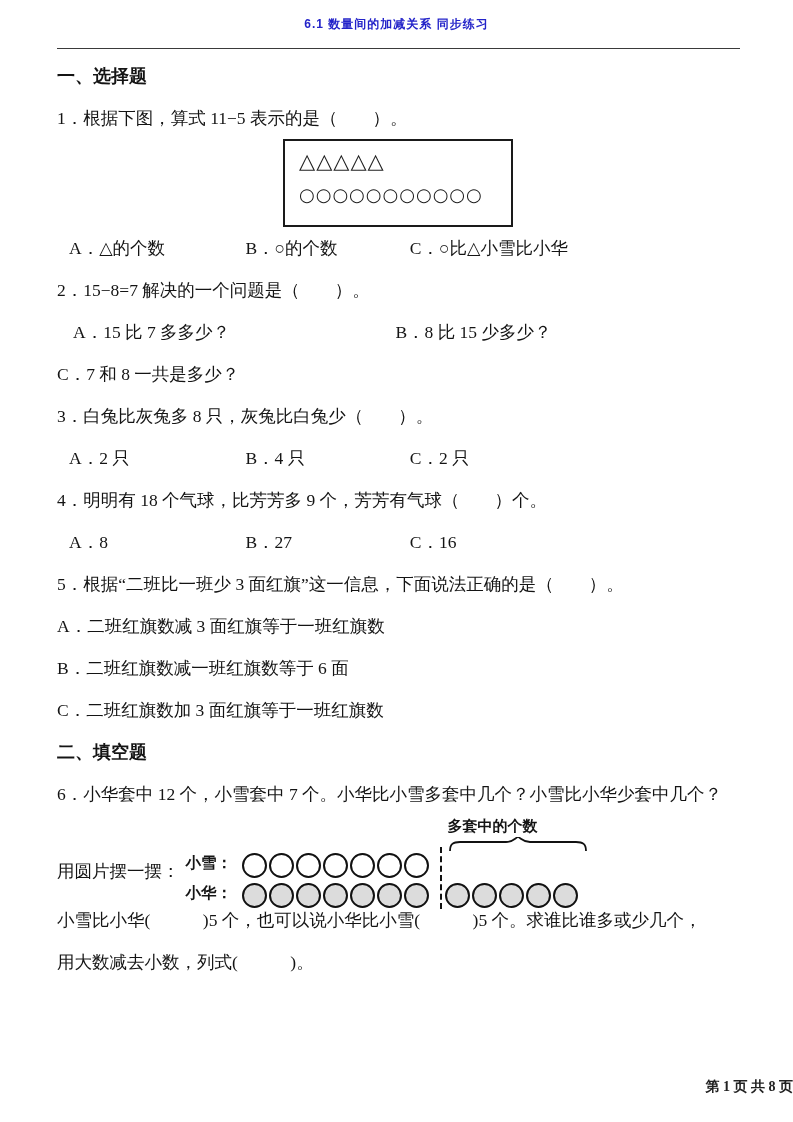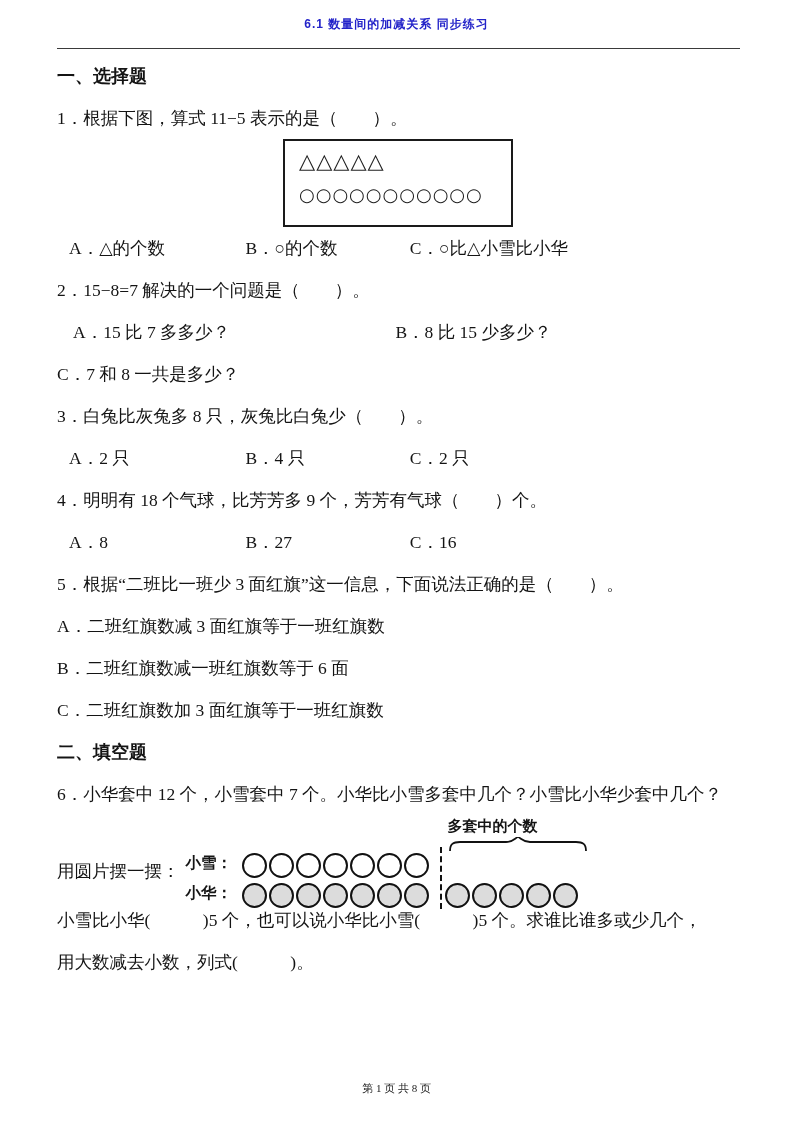--- a/index.html
+++ b/index.html
@@ -44,22 +44,22 @@
   .c{display:inline-block;box-sizing:border-box;width:25px;height:25px;
      border:2px solid #111;border-radius:50%;margin-right:2px;background:#fff;}
   .c.gray{background:#dcdcdc;}
   .rgap{display:inline-block;width:14px;}
   .dash-sep{position:absolute;left:254px;top:28px;height:62px;width:0;
      border-left:2px dashed #111;}
   .brace-label{position:absolute;left:262px;top:-2px;width:140px;text-align:left;
      font-size:15px;font-weight:600;white-space:nowrap;}
   .brace{position:absolute;left:262px;top:18px;}
   
-  .footer{position:absolute;left:0;bottom:26px;width:100%;text-align:center;
-     font-size:11px;color:#222;}
+  .footer{position:absolute;left:0;bottom:26px;width:100%;text-align:right;
+     font-size:14px;color:#222;font-weight:bold;}
 </style>
 </head>
 <body>
 
 <div class="page">
 
   <h1 class="title">6.1 数量间的加减关系 同步练习</h1>
   <hr class="rule">
 
   <div class="content">

